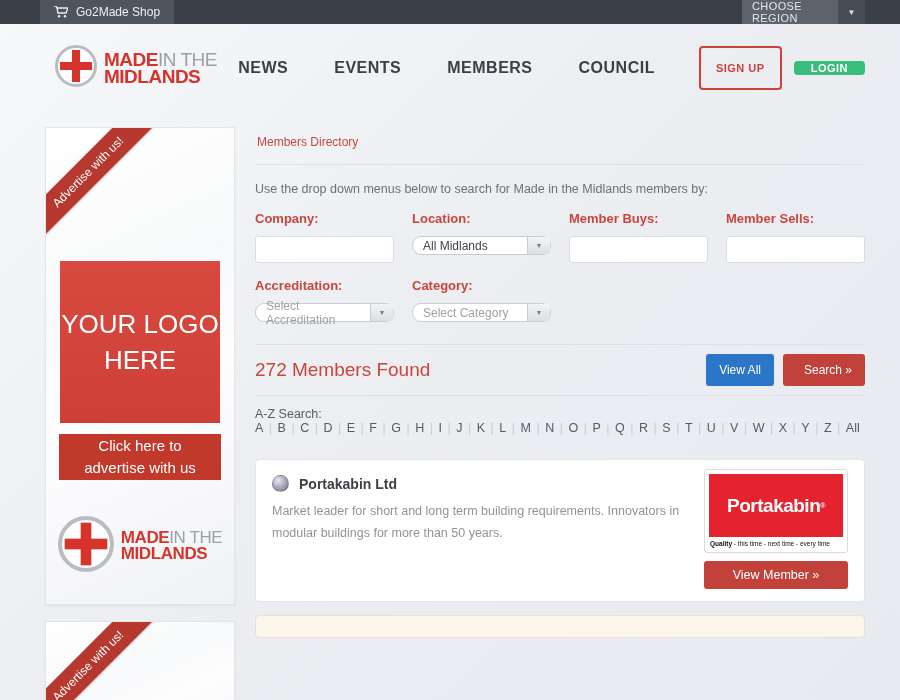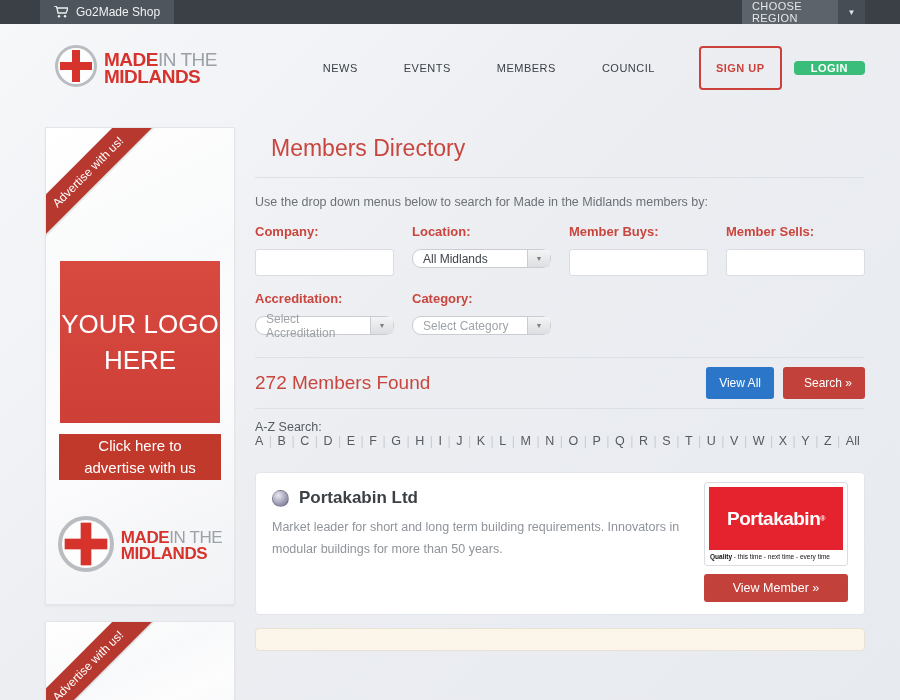--- a/index.html
+++ b/index.html
@@ -15,21 +15,21 @@
   .cart-icon svg { display:block; }
   .region { margin-left:auto; margin-right:35px; width:123px; background:#5c636b; color:#e6e8ea; font-size:11px; display:flex; align-items:stretch; cursor:pointer; }
   .region-label { flex:1; display:flex; align-items:center; padding:0 10px; letter-spacing:.4px; }
   .region-arrow { width:27px; background:#474d54; display:flex; align-items:center; justify-content:center; font-size:8px; color:#dfe1e3; }
   
   .header { height:88px; display:flex; align-items:center; padding:0 35px 0 55px; }
   .brand { display:flex; align-items:center; gap:7px; }
   .brand-text { line-height:.92; font-weight:bold; font-size:19px; letter-spacing:-.5px; }
   .brand-text .red { color:#d6332c; } .brand-text .gray { color:#9ba1a6; font-weight:normal; }
   .nav { margin-left:auto; display:flex; align-items:center; gap:46px; }
-  .nav-item { font-size:11px; font-weight:normal; color:#3b4046; letter-spacing:.5px; cursor:pointer; text-decoration:none;text-align:center; }
+  .nav-item { font-size:16px; font-weight:bold; color:#3b4046; letter-spacing:.5px; cursor:pointer; text-decoration:none;text-align:center; }
   .signup-btn { margin-left:44px; border:2px solid #cb423b; color:#cb423b; background:transparent; padding:14px 15px; border-radius:4px; font-size:11px; font-weight:bold; letter-spacing:.5px; cursor:pointer; font-family:inherit; }
   .login-btn { margin-left:12px; border:none; background:#3abd7a; color:#fff; padding:1px 17px; border-radius:4px; font-size:11px; font-weight:bold; letter-spacing:.5px; cursor:pointer; font-family:inherit; }
   
   .content { display:flex; gap:20px; padding:15px 35px 0 45px; align-items:flex-start; }
   .sidebar { width:190px; flex-shrink:0; }
   .main { flex:1; min-width:0; }
   
   .ad-card { position:relative; overflow:hidden; border:1px solid #e3e5e9; box-shadow:0 1px 2px rgba(0,0,0,.06);
     background:linear-gradient(155deg,#ffffff 0%,#f8f9fa 35%,#fdfdfe 55%,#f1f2f5 100%); }
   .ad-card-1 { height:478px; margin-bottom:16px; }
@@ -38,21 +38,21 @@
     background:#b7382e; color:#fff; font-size:12px; text-align:center; padding:7px 0; box-shadow:0 1px 2px rgba(0,0,0,.2); }
   .your-logo { margin:133px 14px 0; height:162px; background:linear-gradient(#d84a40,#ce3f37);
     display:flex; align-items:center; justify-content:center; text-align:center;
     color:#fff; font-size:26px; line-height:1.4; cursor:pointer; }
   .ad-btn { margin:11px 13px 0; height:46px; background:#c0392b; color:#fff; font-size:15px; line-height:1.45;
     display:flex; align-items:center; justify-content:center; text-align:center; padding:0 18px; cursor:pointer; }
   .mim-logo-big { margin-top:36px; display:flex; align-items:center; justify-content:center; gap:7px; }
   .mim-big-text { line-height:.92; font-weight:bold; font-size:17px; letter-spacing:-.4px; }
   .mim-big-text .red { color:#d6332c; } .mim-big-text .gray { color:#9ba1a6; font-weight:normal; }
   
-  .page-title { color:#c9463e; font-size:23px; font-weight:normal; margin:8px 16px 15px; }
+  .page-title { color:#c9463e; font-size:12px; font-weight:normal; margin:8px 2px 15px; }
   .rule { border:none; border-top:1px solid #dde0e5; }
   .intro { font-size:12.5px; color:#6c7176; margin:17px 0 0; }
   .form-grid { display:grid; grid-template-columns:1fr 1fr 1fr 1fr; column-gap:18px; }
   .f-label { display:block; color:#c9463e; font-size:13px; font-weight:bold; margin:15px 0 10px; }
   .text-input { width:100%; height:27px; border:1px solid #d9dce1; border-radius:3px; background:#fff; padding:0 10px; font-family:inherit; font-size:12px; color:#3f444a; }
   .select { height:19px; border:1px solid #c9ccd1; border-radius:9px; background:#fff; display:flex; align-items:stretch; cursor:pointer; }
   .select-val { flex:1; display:flex; align-items:center; padding:0 10px; font-size:12px; color:#3f444a; }
   .select-val.placeholder { color:#9ea3a8; }
   .select-arrow { width:23px; background:linear-gradient(#f3f4f5,#dcdee1); border-left:1px solid #c9ccd1; border-radius:0 3px 3px 0;
     display:flex; align-items:center; justify-content:center; font-size:7px; color:#7a7f84; }
@@ -66,21 +66,21 @@
   .az-label { margin-right:10px; }
   .az-letter { color:#565b60; text-decoration:none; cursor:pointer; }
   .az-sep { color:#c8ccd1; margin:0 5.5px; }
   
   .member-card { display:flex; border:1px solid #e2e5e9; border-radius:4px; background:#fff; padding:9px 16px 12px; margin-top:13px; }
   .member-card.cream { background:#fbf5ea; border-color:#e9e1d1; }
   .m-left { flex:1; padding-right:16px; padding-top:6px; }
   .m-title-row { display:flex; align-items:center; gap:10px; }
   .m-badge { width:17px; height:17px; border-radius:50%; border:1px solid rgba(0,0,0,.15); }
   .m-badge.silver { background:radial-gradient(circle at 35% 30%, #e9e9f1, #9a97b0 62%, #6f6c88); }
-  .m-name { font-size:17px; font-weight:bold; color:#3c4146; }
+  .m-name { font-size:14px; font-weight:bold; color:#3c4146; }
   .m-desc { font-size:12.5px; color:#8f949a; line-height:1.75; margin-top:9px; max-width:440px; }
   .m-right { width:144px; flex-shrink:0; display:flex; flex-direction:column; }
   .logo-frame { border:1px solid #d9dce0; border-radius:3px; background:#fff; padding:4px; height:84px; display:flex; flex-direction:column; }
   .pk-red { flex:1; background:#e5232e; display:flex; align-items:center; justify-content:center; color:#fff; font-weight:bold; font-size:19px; letter-spacing:-.5px; }
   .pk-red sup { font-size:7px; vertical-align:top; }
   .pk-tagline { font-size:6.5px; color:#111; padding:3px 1px 1px; white-space:nowrap; }
   .pk-tagline b { font-weight:bold; }
   .view-btn { margin-top:8px; background:#c2413a; color:#fff; border:none; border-radius:3px; font-size:12.5px; padding:7px 0; cursor:pointer; font-family:inherit; }
 </style>
 </head>

